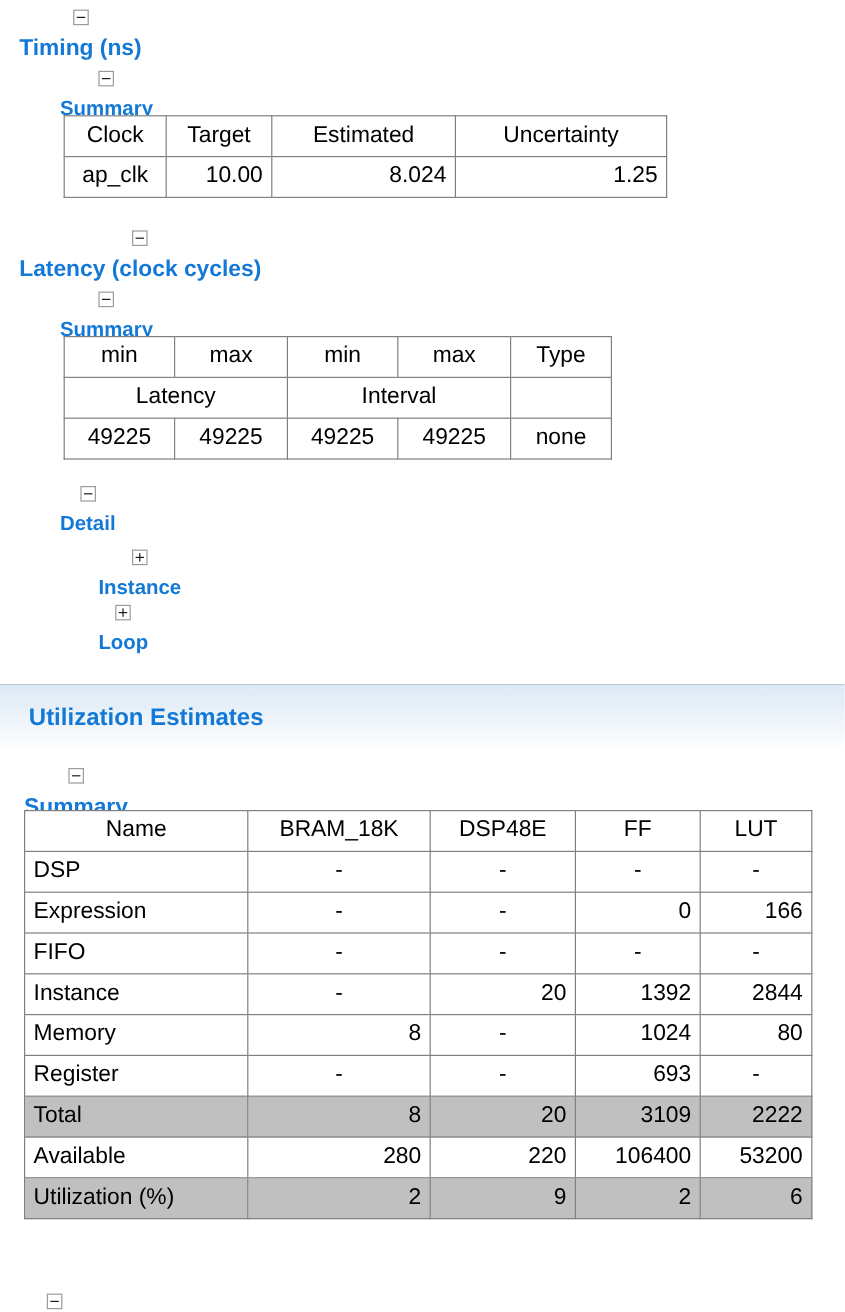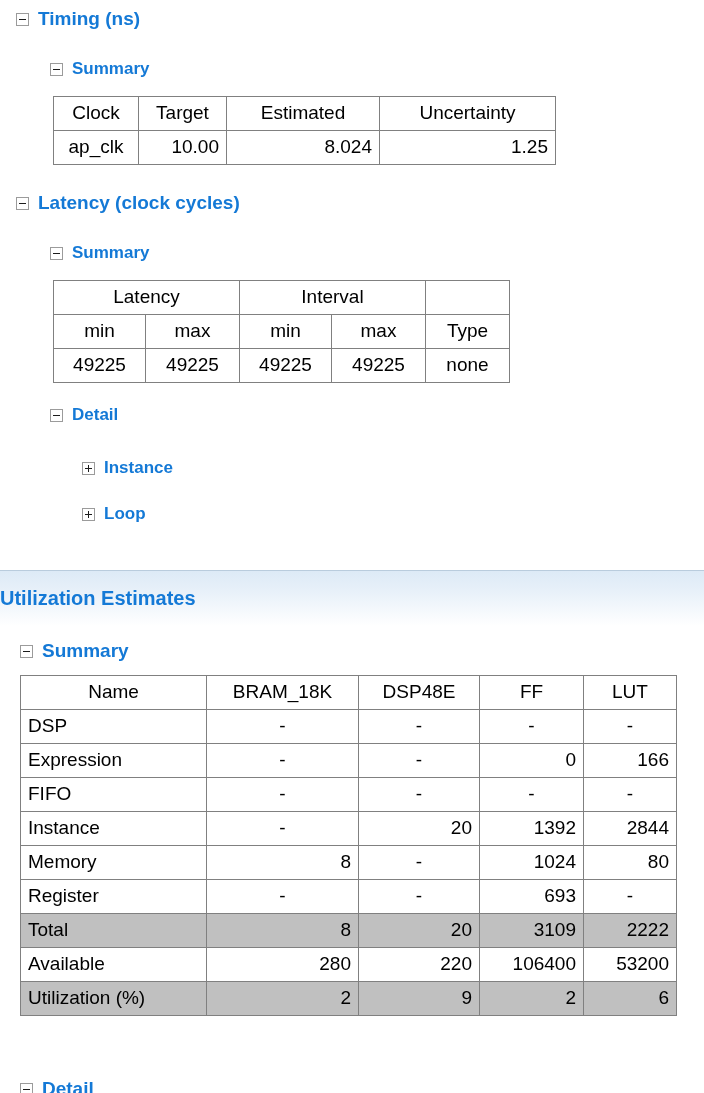--- a/index.html
+++ b/index.html
@@ -45,20 +45,21 @@
     width: 1px;
     height: 7px;
     background: #1c1c1c;
   }
 
   
   .node {
     display: flex;
     align-items: center;
     gap: 9px;
+    flex-direction: column;
   }
   .node-label {
     color: #1479d6;
     font-weight: bold;
     white-space: nowrap;
   }
   .lvl1 { padding-left: 16px; }
   .lvl1 .node-label { font-size: 19px; }
   .lvl2 { padding-left: 50px; }
   .lvl2 .node-label { font-size: 17px; }
@@ -70,21 +71,21 @@
     position: relative;
     width: 100%;
     height: 56px;
     border-top: 1px solid #b9ccdd;
     background: linear-gradient(to bottom, #ddeaf6 0%, #e7f0f9 35%, #f4f8fc 70%, #ffffff 100%);
     display: flex;
     align-items: center;
   }
   .section-banner .node-label {
     font-size: 20px;
-    padding-left: 0;
+    padding-left: 24px;
   }
 
   
   table.rpt {
     border-collapse: collapse;
     background: #ffffff;
     table-layout: fixed;
   }
   table.rpt td, table.rpt th {
     border: 1px solid #808080;
@@ -158,30 +159,30 @@
   <table class="rpt">
     <colgroup>
       <col style="width:92px">
         <col style="width:94px">
         <col style="width:92px">
         <col style="width:94px">
         <col style="width:84px">
     </colgroup>
     <thead>
       <tr>
-        <th colspan="2">Latency</th>
-        <th colspan="2">Interval</th>
-        <th></th>
-      </tr>
-      <tr>
         <th>min</th>
         <th>max</th>
         <th>min</th>
         <th>max</th>
         <th>Type</th>
+      </tr>
+      <tr>
+        <th colspan="2">Latency</th>
+        <th colspan="2">Interval</th>
+        <th></th>
       </tr>
     </thead>
     <tbody>
       <tr>
         <td class="ctr">49225</td>
         <td class="ctr">49225</td>
         <td class="ctr">49225</td>
         <td class="ctr">49225</td>
         <td class="ctr">none</td>
       </tr>

